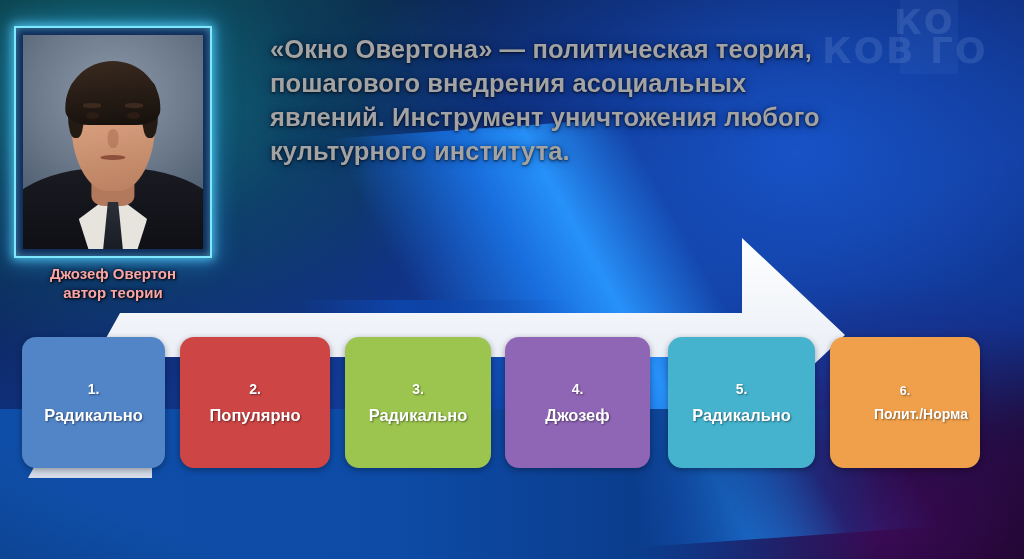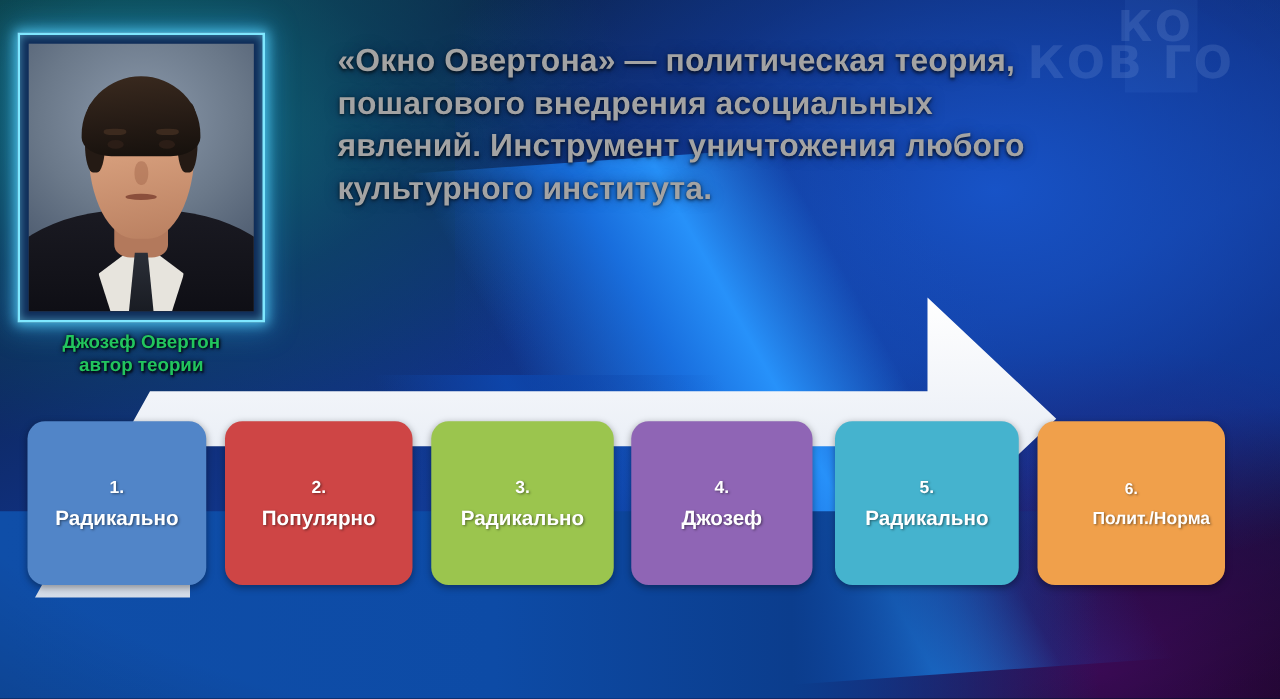--- a/index.html
+++ b/index.html
@@ -213,21 +213,21 @@
     background: rgba(160,100,74,0.45);
     border-radius: 45%;
   }
 
   .caption {
     position: absolute;
     left: 6px;
     top: 264px;
     width: 214px;
     text-align: center;
-    color: #22c55e;
+    color: #fca5a5;
     font-weight: 700;
     font-size: 15px;
     line-height: 1.28;
     text-shadow: 0 0 4px rgba(0,0,0,0.9), 1px 1px 2px rgba(0,0,0,0.85);
   }
 
   
   .headline {
     position: absolute;
     left: 258px;

